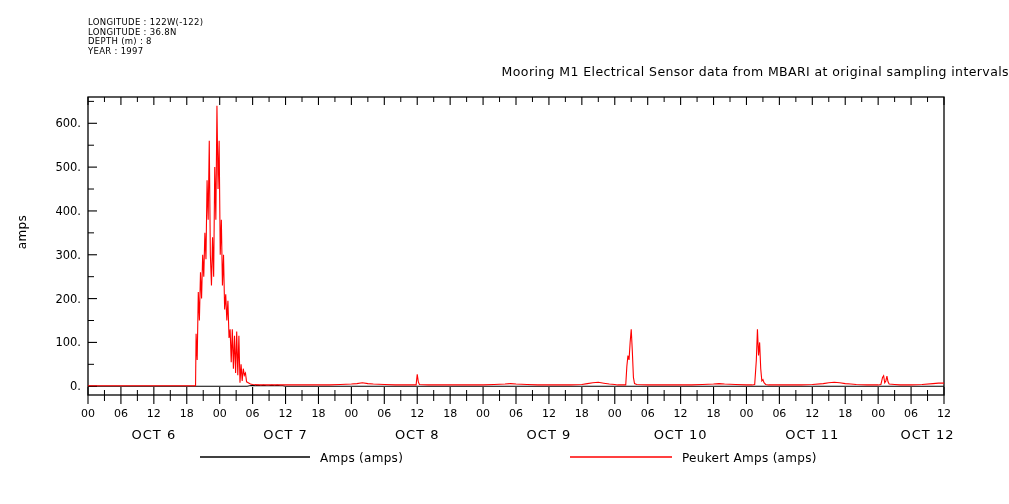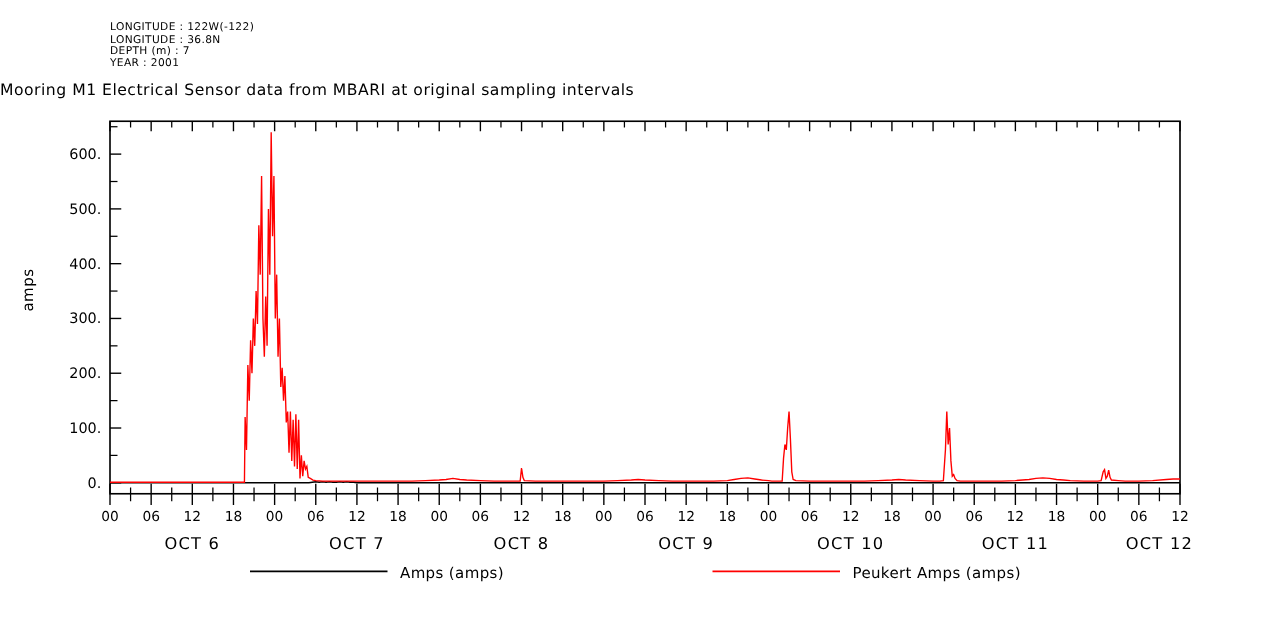--- a/index.html
+++ b/index.html
@@ -29,21 +29,21 @@
     line-height: 9.6px;
     letter-spacing: 0.3px;
     white-space: nowrap;
   }
   .meta-line { display: block; }
   .chart-title {
     position: absolute;
     left: 0;
     top: 64px;
     width: 1009px;
-    text-align: left;
+    text-align: right;
     font-size: 12.5px;
     letter-spacing: 0.4px;
     white-space: nowrap;
   }
   .ylabel {
     position: absolute;
     left: -8px;
     top: 225px;
     width: 60px;
     text-align: center;
@@ -121,22 +121,22 @@
   }
 </style>
 </head>
 <body>
 
 <div id="root">
 
   <div class="meta-block">
     <span class="meta-line">LONGITUDE : 122W(-122)</span>
     <span class="meta-line">LONGITUDE : 36.8N</span>
-    <span class="meta-line">DEPTH (m) : 7</span>
-    <span class="meta-line">YEAR : 2001</span>
+    <span class="meta-line">DEPTH (m) : 8</span>
+    <span class="meta-line">YEAR : 1997</span>
   </div>
 
   <div class="chart-title">Mooring M1 Electrical Sensor data from MBARI at original sampling intervals</div>
 
   <div class="ylabel">amps</div>
 
   <svg class="plot" viewBox="0 0 1009 504">
     <g id="axes-group">
         <rect x="88" y="97" width="856" height="298" class="frame"></rect>
         <line x1="88" y1="386.2352941176471" x2="97" y2="386.2352941176471" class="tick"></line>

